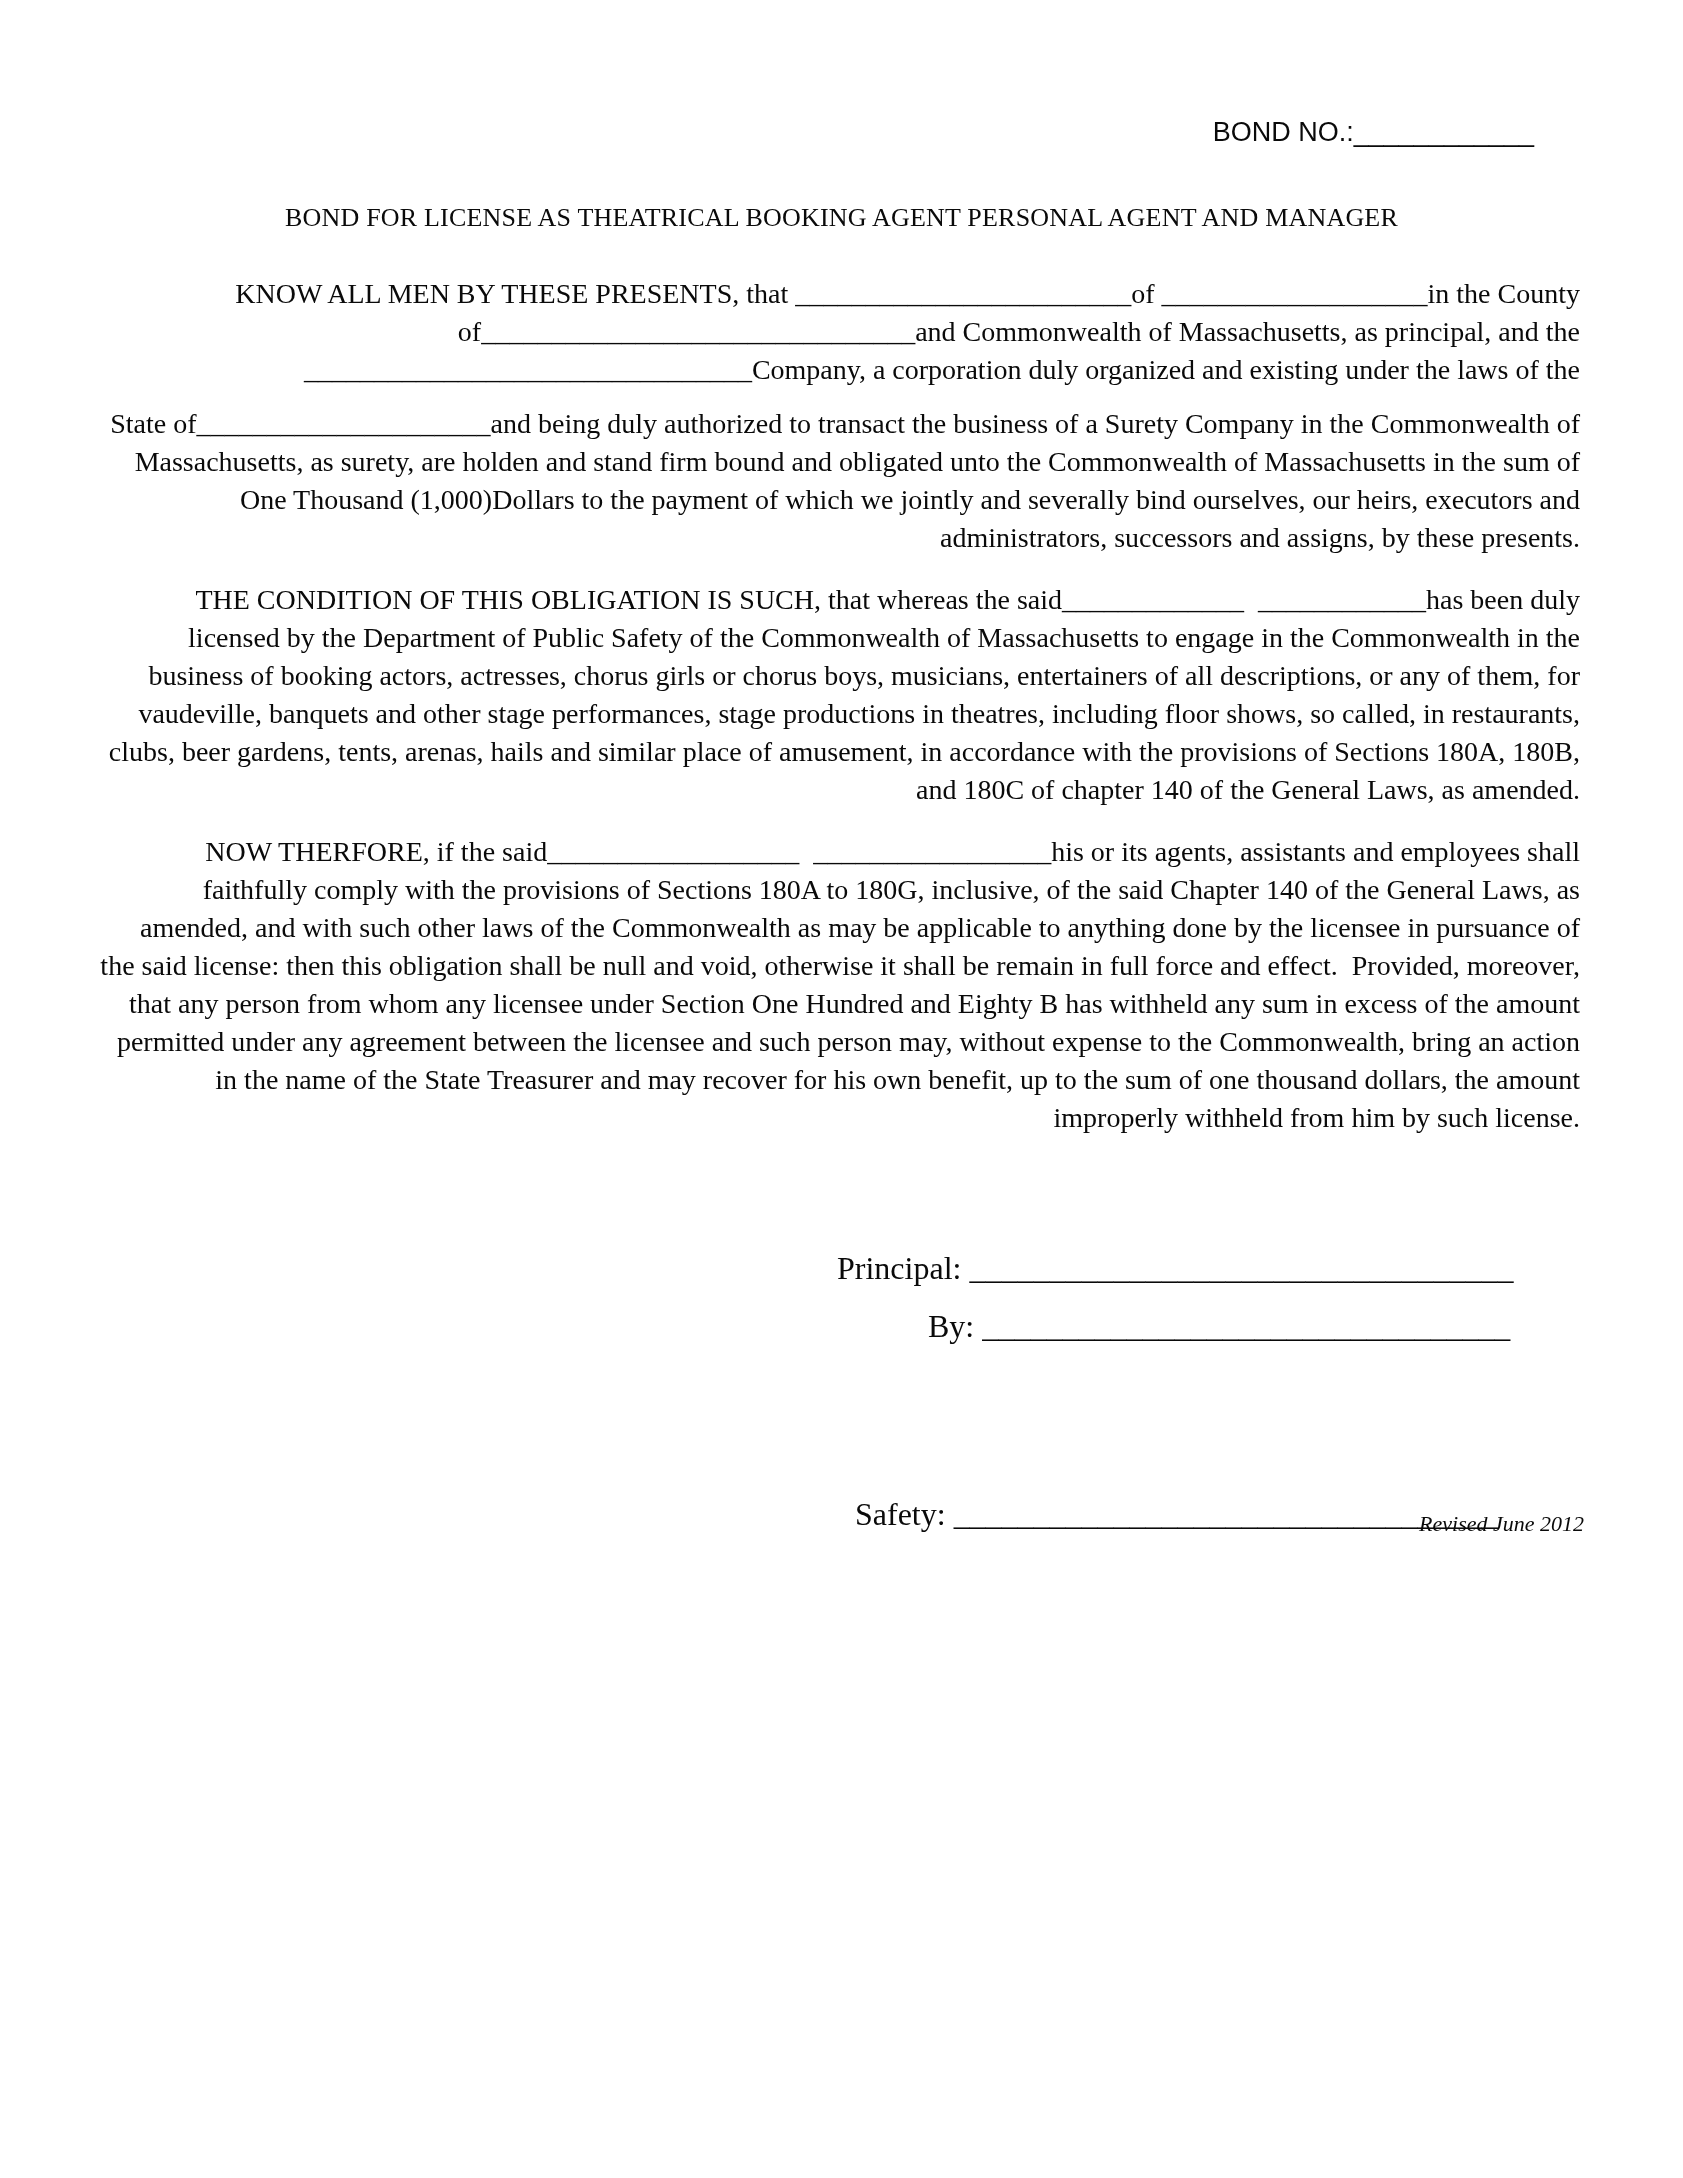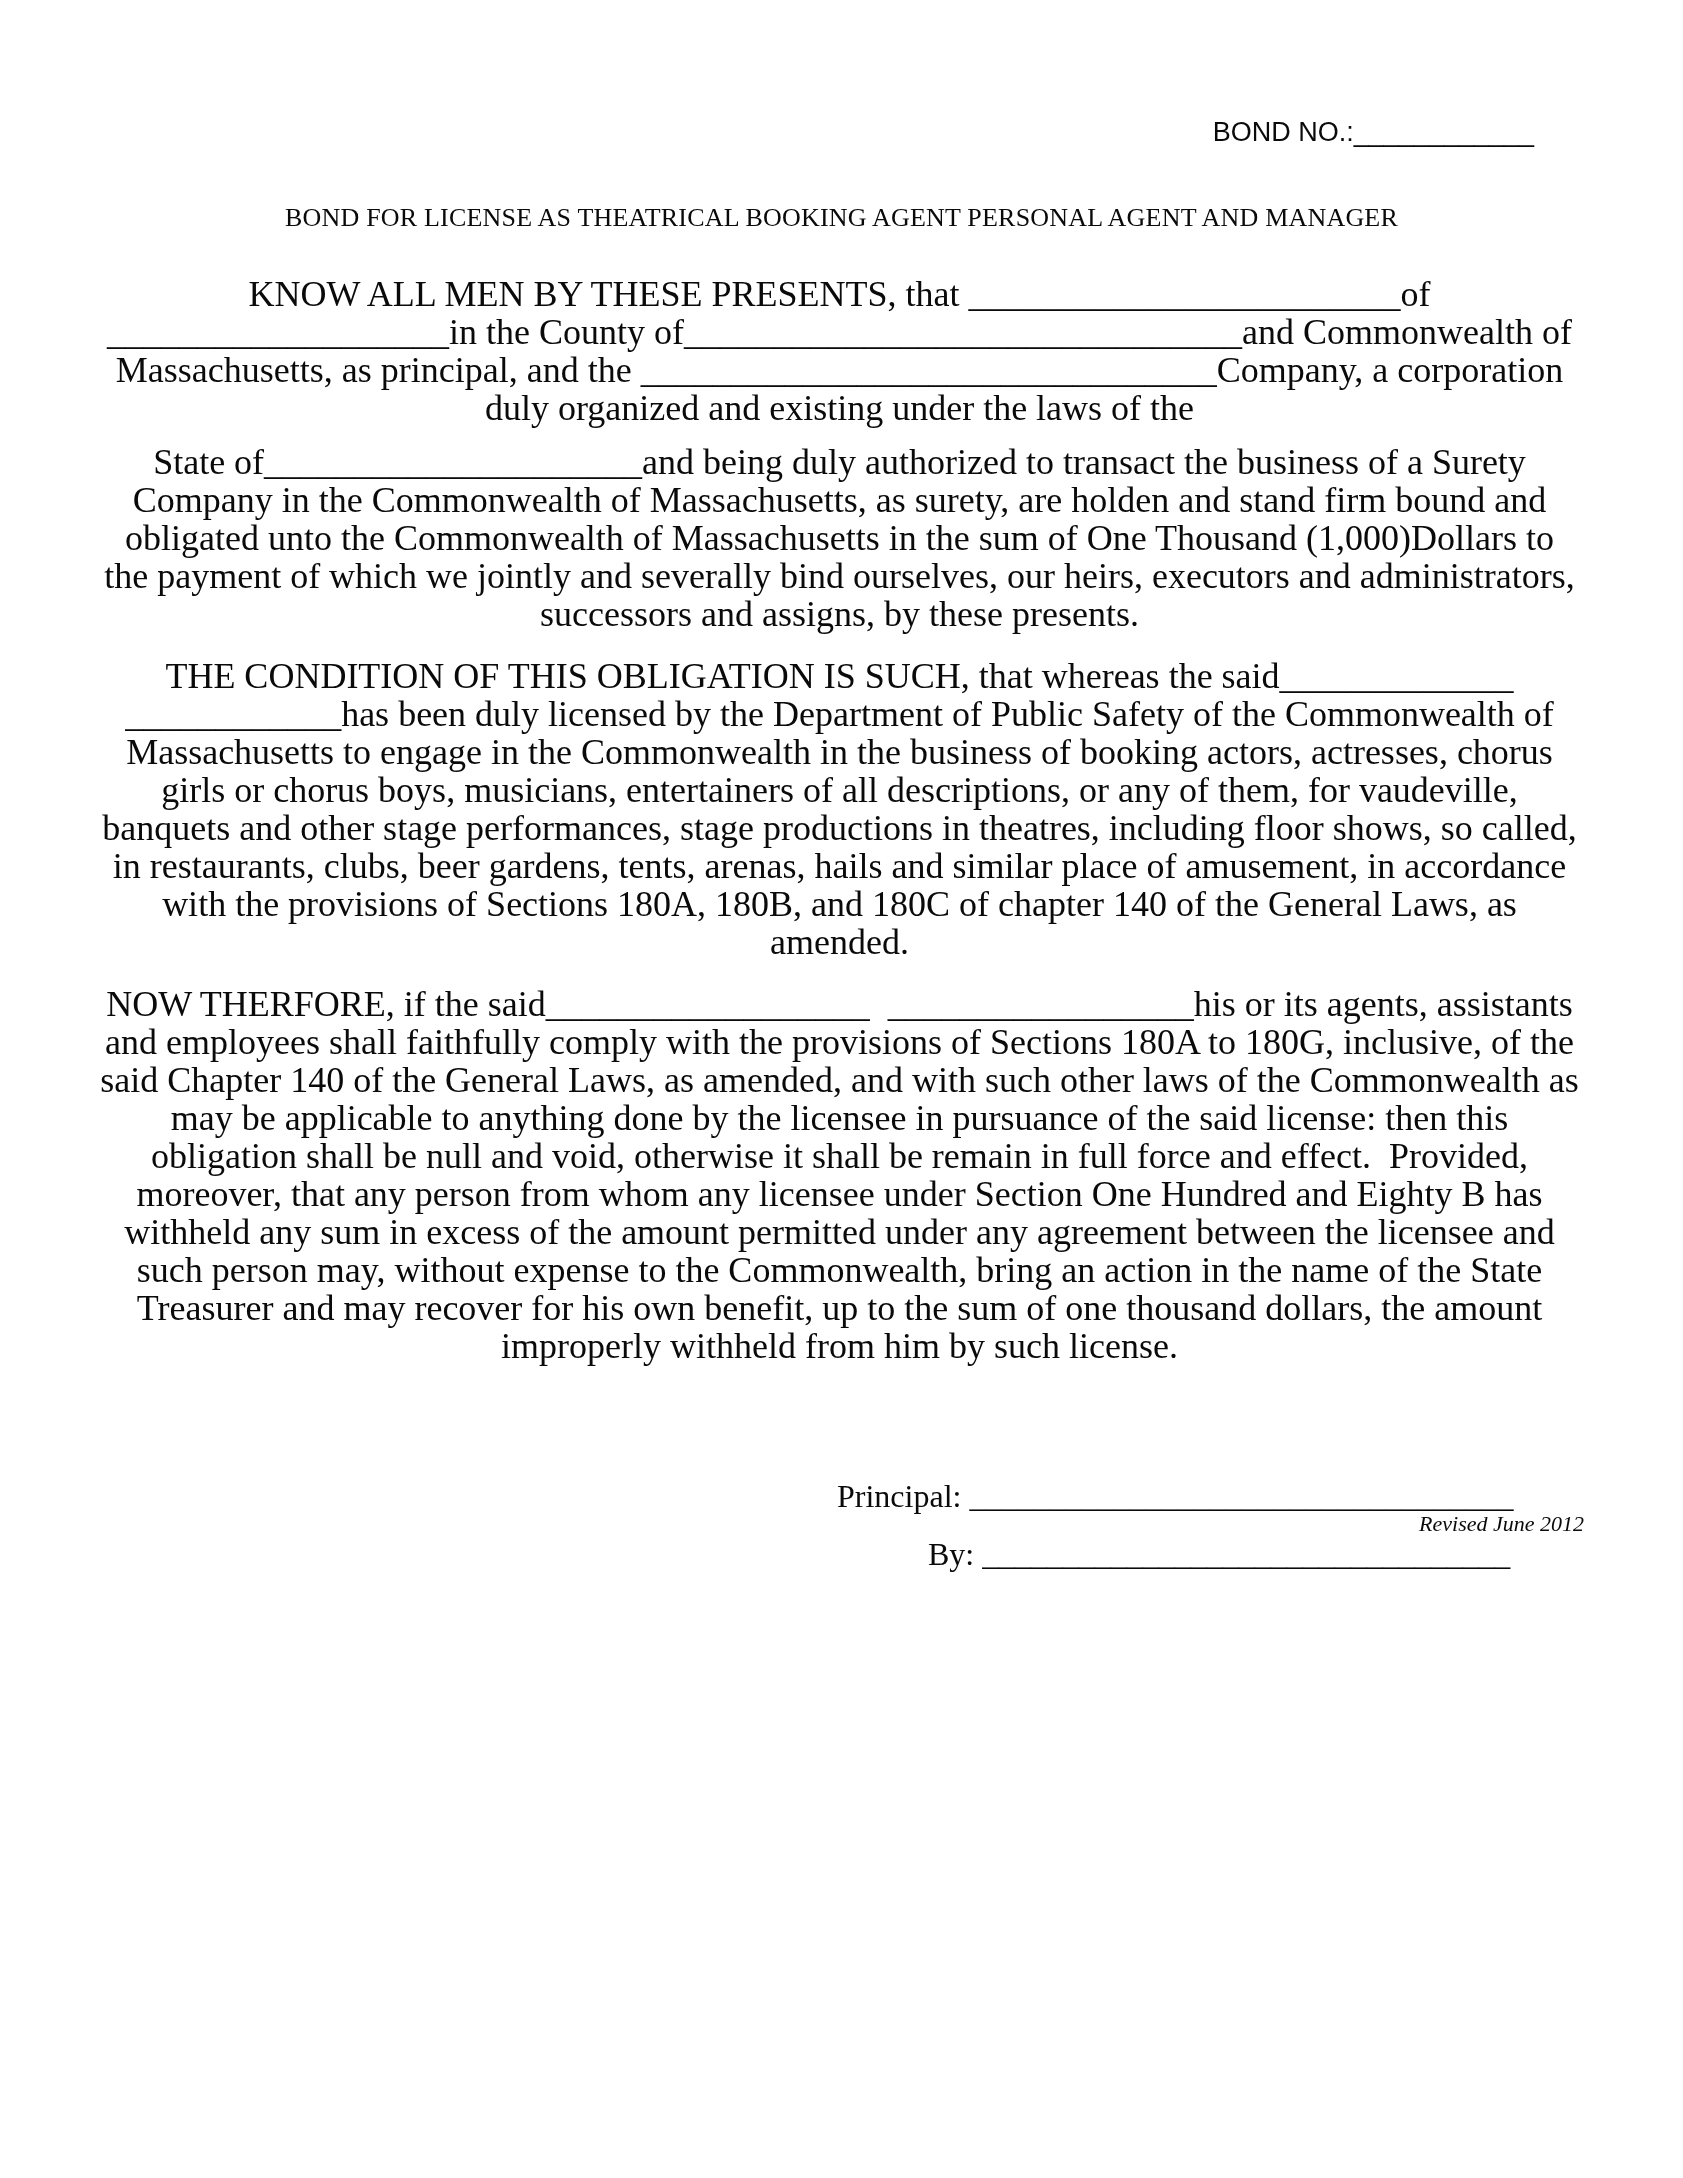--- a/index.html
+++ b/index.html
@@ -27,25 +27,25 @@
   }
   .doc-title {
     font-size: 26px;
     font-weight: 400;
     text-align: center;
     margin: 55px 0 0 0;
     letter-spacing: 0.2px;
     white-space: nowrap;
   }
   .para {
-    font-size: 36px;
+    font-size: 28px;
     line-height: 38px;
     margin: 22px 4px 0 0;
     white-space: pre-wrap;
-    text-align: center;
+    text-align: right;
   }
   .para-preamble { margin-top: 42px; }
   .para-surety   { margin-top: 16px; }
   .para-condition, .para-therefore, .para-witness { margin-top: 24px; }
   .sig-row {
     font-size: 32px;
     line-height: 38px;
     white-space: pre;
   }
   .sig-principal     { margin-top: 112px;  padding-left: 738px; }

